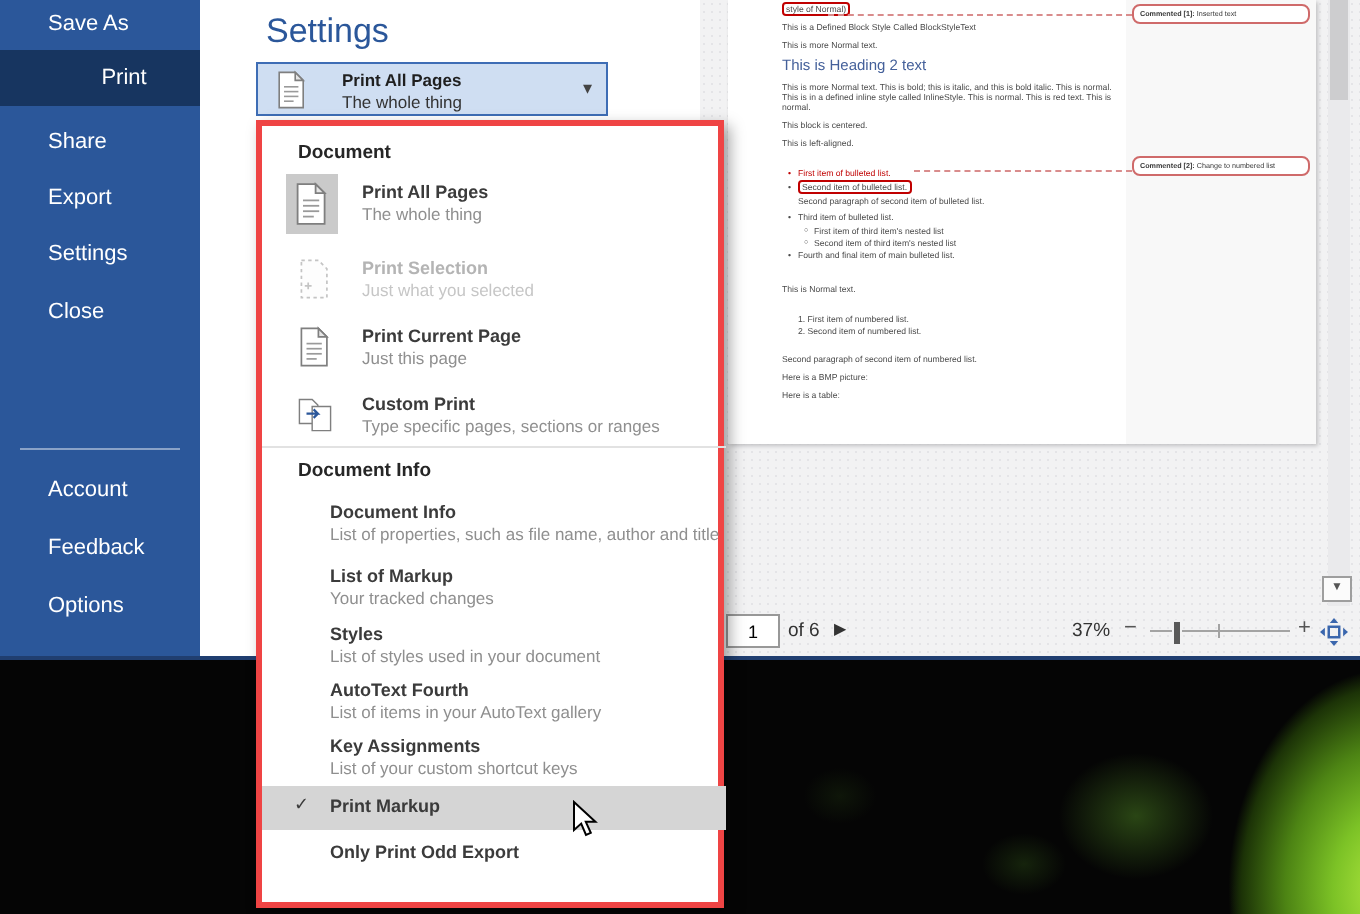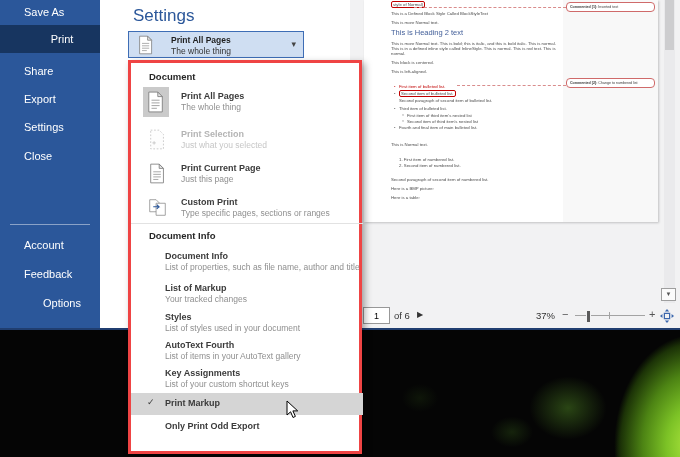--- a/index.html
+++ b/index.html
@@ -109,21 +109,21 @@
           <div class="side-item active" style="top: 25px; text-align: center;">Print</div>
           <div class="side-item" style="top: 59px;">Share</div>
           <div class="side-item" style="top: 87px;">Export</div>
           <div class="side-item" style="top: 115px;">Settings</div>
           <div class="side-item" style="top: 144px;">Close</div>
         </div>
       <div class="side-divider" style="top:224px"></div>
       <div id="sidebar-bottom">
           <div class="side-item" style="top: 233px;">Account</div>
           <div class="side-item" style="top: 262px;">Feedback</div>
-          <div class="side-item" style="top: 291px; margin-left: 19px;">Options</div>
+          <div class="side-item" style="top: 291px;">Options</div>
         </div>
     </div>
 
     <div class="panel">
       <div class="settings-title">Settings</div>
       <div class="selector">
         <span class="sel-icon" id="selector-icon"><svg width="16" height="20" viewBox="0 0 20 24">
               <path d="M2 1 h10 l5 5 v17 h-15 z" fill="#fff" stroke="#7f7f7f"></path>
               <path d="M12 1 l5 5 h-5 z" fill="#e6e6e6" stroke="#7f7f7f"></path>
               <g stroke="#9a9a9a">

